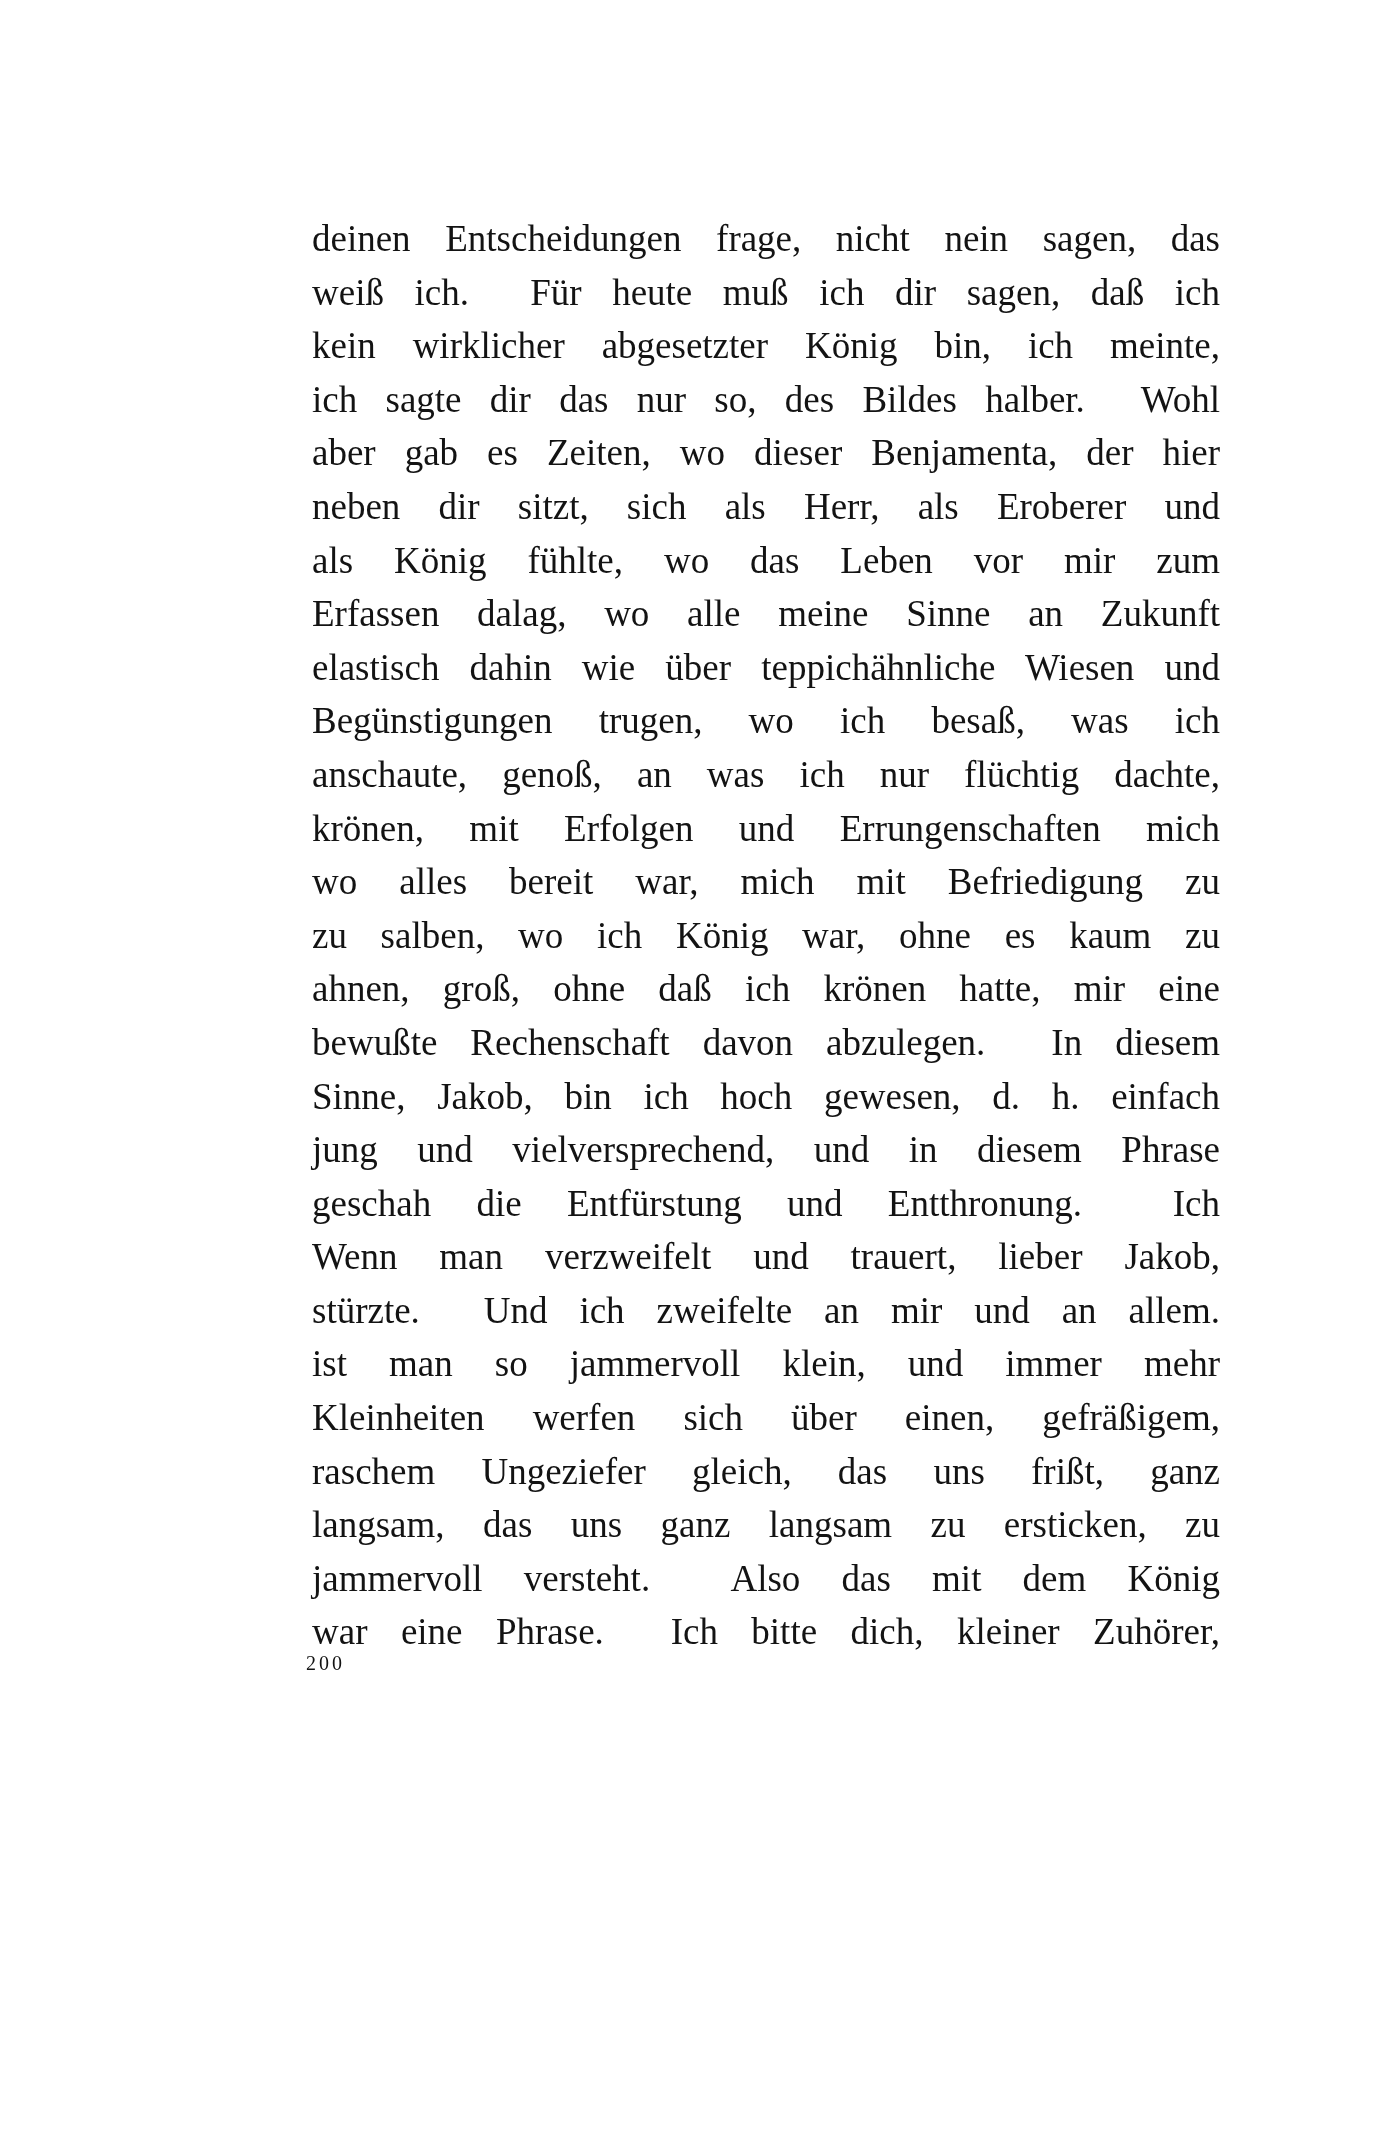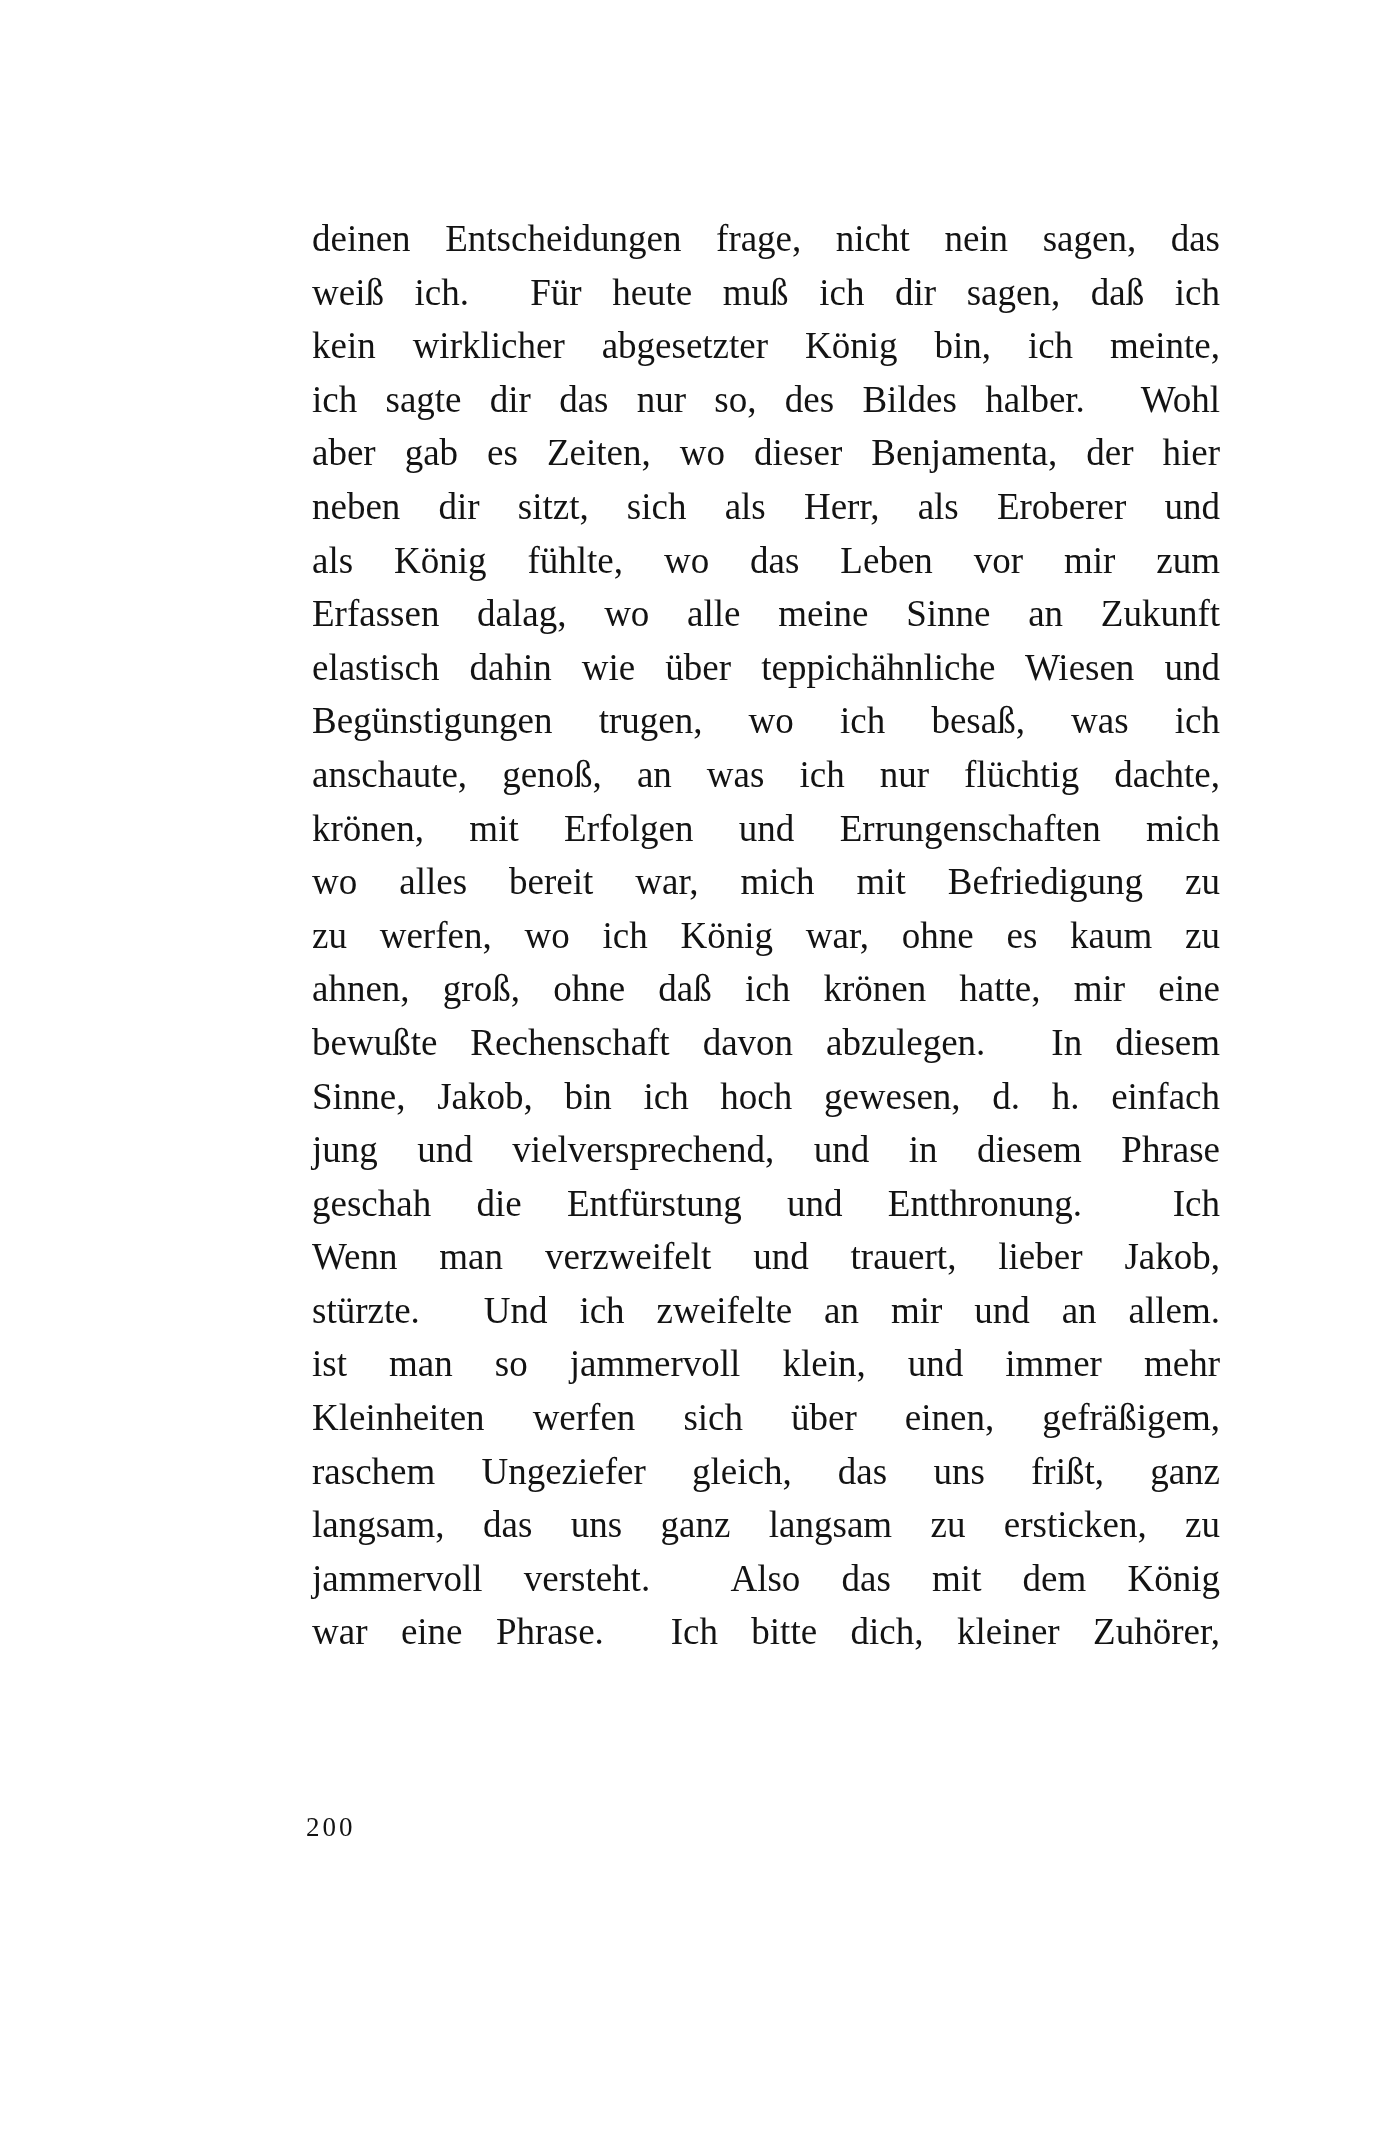--- a/index.html
+++ b/index.html
@@ -28,23 +28,23 @@
   .line {
     white-space: pre-wrap;
     text-align: justify;
     text-align-last: justify;
     height: 53.6px;
     overflow: visible;
   }
   .page-number {
     position: absolute;
     left: 306px;
-    top: 1812px;
+    top: 1652px;
     font-family: "Liberation Serif", "DejaVu Serif", serif;
-    font-size: 27px;
+    font-size: 20px;
     letter-spacing: 3px;
     color: #131313;
   }
 </style>
 </head>
 <body>
 
 <div class="page">
   <div class="text-block">
     <div class="line">deinen Entscheidungen frage, nicht nein sagen, das</div>
@@ -53,21 +53,21 @@
     <div class="line">ich sagte dir das nur so, des Bildes halber.  Wohl</div>
     <div class="line">aber gab es Zeiten, wo dieser Benjamenta, der hier</div>
     <div class="line">neben dir sitzt, sich als Herr, als Eroberer und</div>
     <div class="line">als König fühlte, wo das Leben vor mir zum</div>
     <div class="line">Erfassen dalag, wo alle meine Sinne an Zukunft</div>
     <div class="line">elastisch dahin wie über teppichähnliche Wiesen und</div>
     <div class="line">Begünstigungen trugen, wo ich besaß, was ich</div>
     <div class="line">anschaute, genoß, an was ich nur flüchtig dachte,</div>
     <div class="line">krönen, mit Erfolgen und Errungenschaften mich</div>
     <div class="line">wo alles bereit war, mich mit Befriedigung zu</div>
-    <div class="line">zu werfen, wo ich König war, ohne es kaum zu</div>
+    <div class="line">zu salben, wo ich König war, ohne es kaum zu</div>
     <div class="line">ahnen, groß, ohne daß ich krönen hatte, mir eine</div>
     <div class="line">bewußte Rechenschaft davon abzulegen.  In diesem</div>
     <div class="line">Sinne, Jakob, bin ich hoch gewesen, d. h. einfach</div>
     <div class="line">jung und vielversprechend, und in diesem Phrase</div>
     <div class="line">geschah die Entfürstung und Entthronung.  Ich</div>
     <div class="line">Wenn man verzweifelt und trauert, lieber Jakob,</div>
     <div class="line">stürzte.  Und ich zweifelte an mir und an allem.</div>
     <div class="line">ist man so jammervoll klein, und immer mehr</div>
     <div class="line">Kleinheiten werfen sich über einen, gefräßigem,</div>
     <div class="line">raschem Ungeziefer gleich, das uns frißt, ganz</div>

